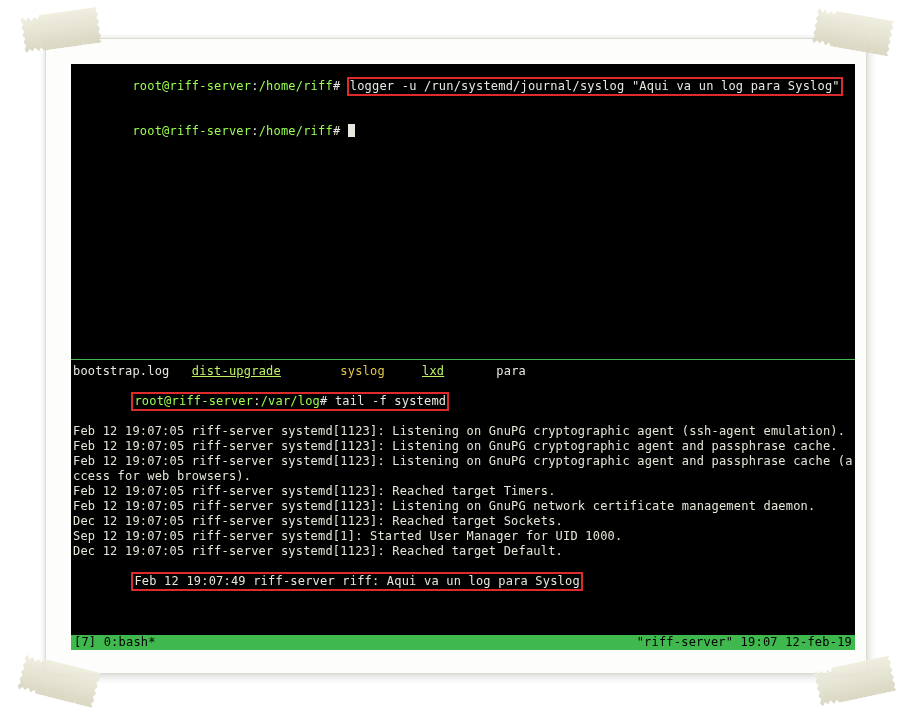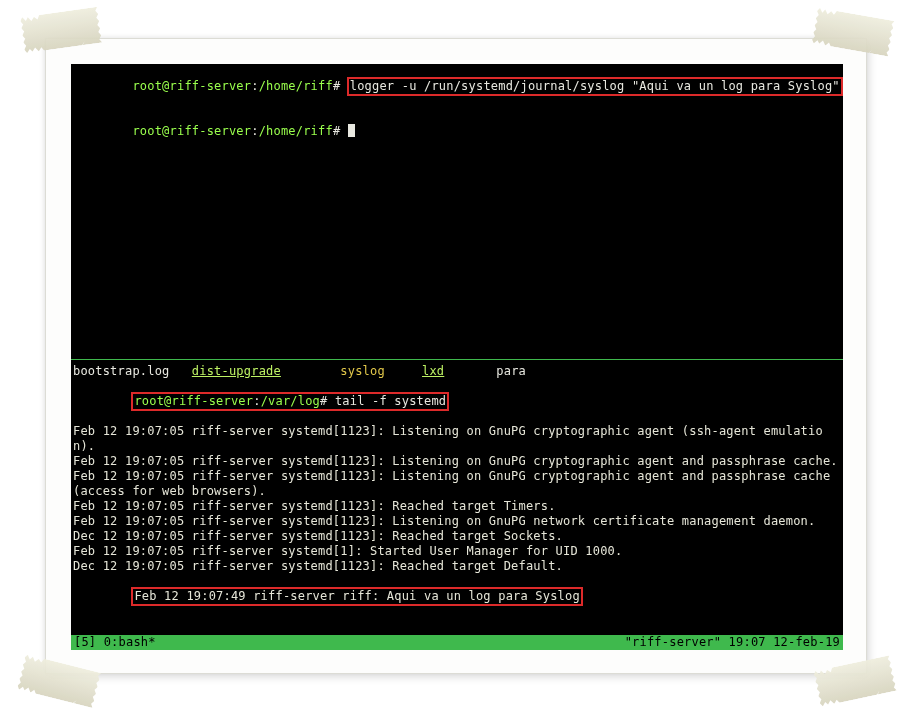--- a/index.html
+++ b/index.html
@@ -28,20 +28,21 @@
     top: 25px;
     width: 772px;
     height: 586px;
     background: #000;
     font-family: "DejaVu Sans Mono","Liberation Mono","Courier New",monospace;
     font-size: 12px;
     line-height: 15px;
     color: #b9b9aa;
     letter-spacing: 0.2px;
     overflow: hidden;
+    padding-left: 12px;
   }
   .term-line {
     white-space: pre;
     padding: 0 2px;
   }
   .prompt-user { color: #9aff4d; }
   .prompt-path { color: #9aff4d; }
   .prompt-white { color: #e8e8e0; }
   .cmd-text { color: #e8e8e0; }
   .cursor {
@@ -146,30 +147,30 @@
       <div class="term-line">
         <span class="highlight-box"><span class="prompt-user">root@riff-server</span><span class="prompt-white">:</span><span class="prompt-path">/var/log</span><span class="prompt-white"># </span><span class="cmd-text">tail -f systemd</span></span>
       </div>
       <div id="log-lines">
           <div class="log-line">Feb 12 19:07:05 riff-server systemd[1123]: Listening on GnuPG cryptographic agent (ssh-agent emulation).</div>
           <div class="log-line">Feb 12 19:07:05 riff-server systemd[1123]: Listening on GnuPG cryptographic agent and passphrase cache.</div>
           <div class="log-line">Feb 12 19:07:05 riff-server systemd[1123]: Listening on GnuPG cryptographic agent and passphrase cache (access for web browsers).</div>
           <div class="log-line">Feb 12 19:07:05 riff-server systemd[1123]: Reached target Timers.</div>
           <div class="log-line">Feb 12 19:07:05 riff-server systemd[1123]: Listening on GnuPG network certificate management daemon.</div>
           <div class="log-line">Dec 12 19:07:05 riff-server systemd[1123]: Reached target Sockets.</div>
-          <div class="log-line">Feb 12 19:07:05 riff-server systemd[1]: Started User Manager for UID 1000.</div>
+          <div class="log-line">Sep 12 19:07:05 riff-server systemd[1]: Started User Manager for UID 1000.</div>
           <div class="log-line">Dec 12 19:07:05 riff-server systemd[1123]: Reached target Default.</div>
         </div>
       <div class="term-line">
         <span class="highlight-box"><span class="log-line" style="padding:0">Feb 12 19:07:49 riff-server riff: Aqui va un log para Syslog</span></span>
       </div>
     </div>
 
     <div class="status-bar">
-      <span class="status-left">[5] 0:bash*</span>
+      <span class="status-left">[7] 0:bash*</span>
       <span class="status-right">"riff-server" 19:07 12-feb-19</span>
     </div>
   </div>
 </div>
 
 <div class="tape tl"></div>
 <div class="tape tr"></div>
 <div class="tape bl"></div>
 <div class="tape br"></div>
 

